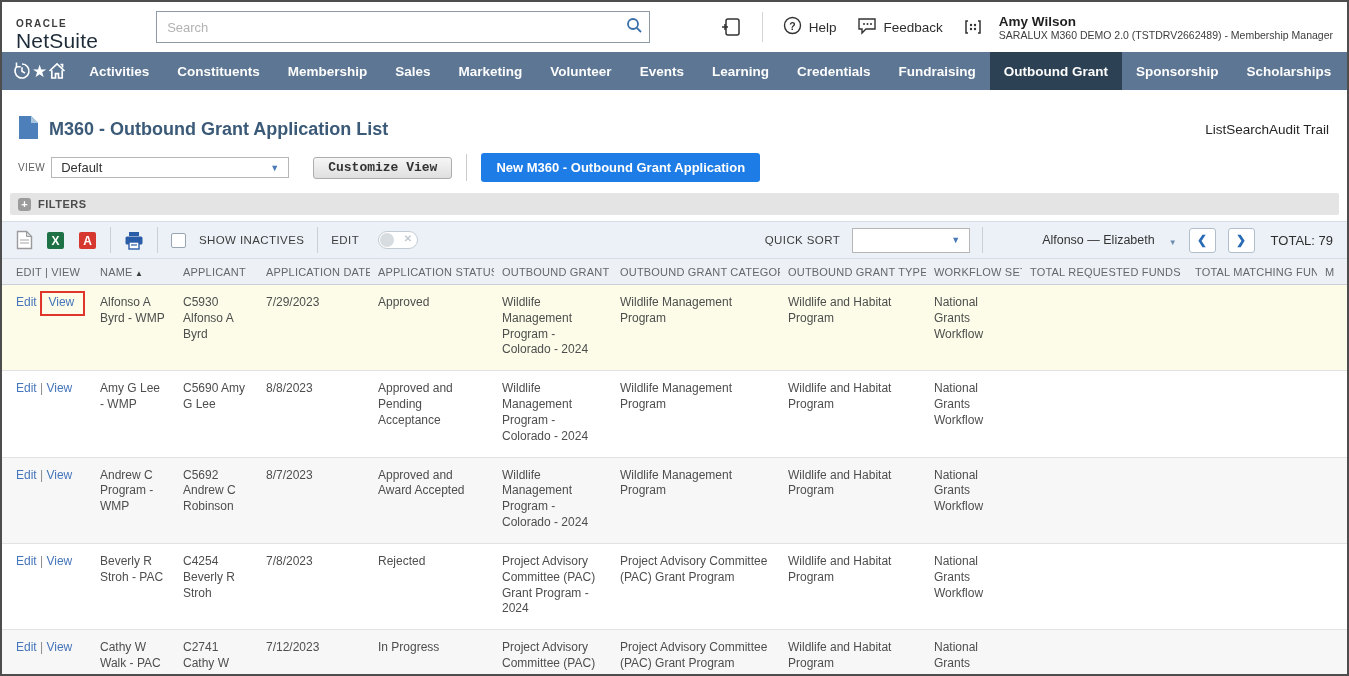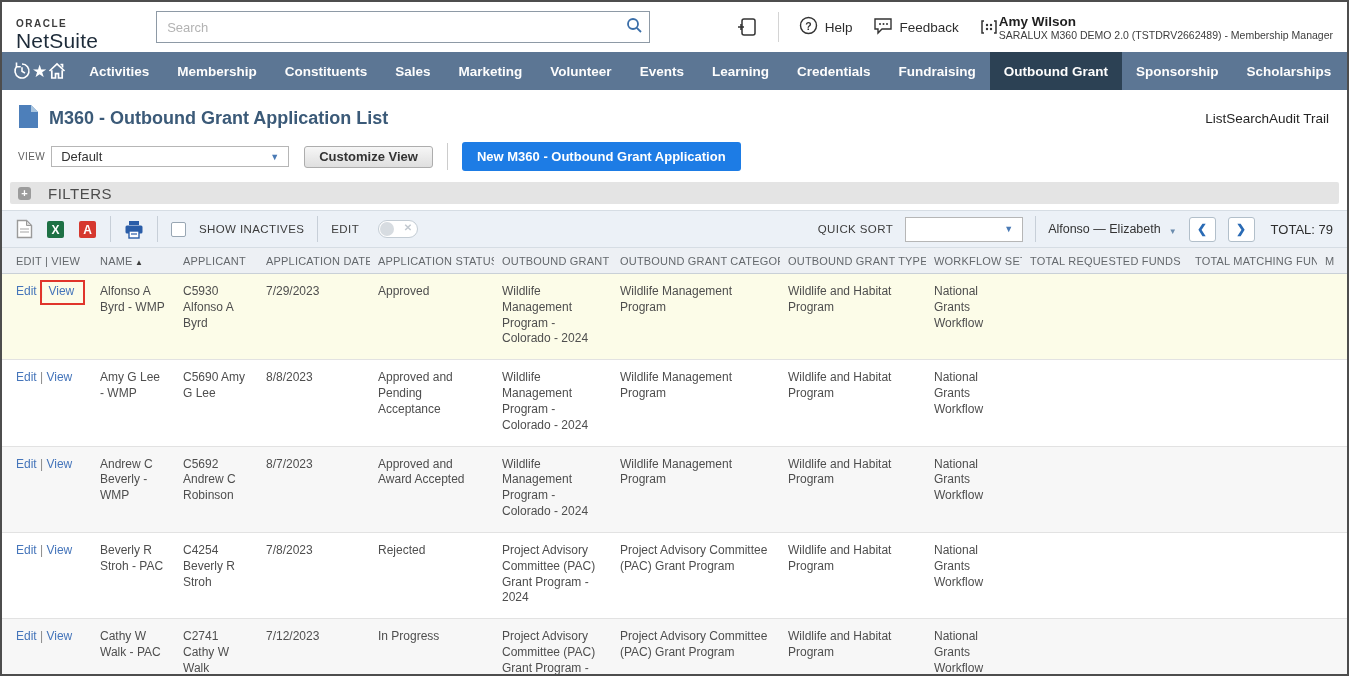--- a/index.html
+++ b/index.html
@@ -21,61 +21,61 @@
   .logo{line-height:1; margin-top:16px;}
   .logo-oracle{font-size:10px; font-weight:bold; letter-spacing:1.5px; color:#3c3c3c;}
   .logo-netsuite{font-size:21px; color:#1d2b39; letter-spacing:.2px; margin-top:1px;}
   .searchbox{margin-left:58px; width:494px; height:32px; border:1px solid #8e9aa6; display:flex; align-items:center; background:#fff;}
   .searchbox input{flex:1; border:none; outline:none; font-size:13px; padding:0 10px; color:#333; font-family:inherit;}
   .searchbox input::placeholder{color:#b3b3b3;}
   .search-glyph{width:30px; text-align:center; cursor:pointer;}
   .top-right{margin-left:auto; display:flex; align-items:center; gap:20px;}
   .vdiv{width:1px; height:30px; background:#d4d4d4;}
   .icon-text{display:flex; align-items:center; gap:7px; font-size:13.5px; color:#2e2e2e; cursor:pointer;}
-  .user{display:flex; align-items:flex-start; gap:0; cursor:pointer;}
+  .user{display:flex; align-items:flex-start; gap:16px; cursor:pointer;}
   .user-name{font-size:13.5px; font-weight:bold; color:#1f1f1f;}
   .user-role{font-size:10.5px; color:#3d3d3d; margin-top:0; white-space:nowrap;}
   
   .navbar{height:38px; background:var(--nav-bg); display:flex; align-items:stretch; color:#fff; padding-left:10px;}
   .nav-iconbtn{width:44px; display:flex; align-items:center; justify-content:center; cursor:pointer;}
   .nav-items{display:flex; align-items:stretch; margin-left:8px;}
   .nav-item{padding:16px 14px; display:flex; align-items:center; font-size:13.5px; font-weight:bold; color:#fdfdfd; cursor:pointer; white-space:nowrap;}
   .nav-item.active{background:var(--nav-active-bg);}
   .nav-more{margin-left:auto; padding:0 20px; display:flex; align-items:center; font-size:15px; font-weight:bold; letter-spacing:1px; color:#e4ebf2; cursor:pointer;}
   .star-glyph{font-size:17px; color:#fff;}
   
-  .title-row{display:flex; align-items:center; padding:14px 16px 5px 16px;}
+  .title-row{display:flex; align-items:center; padding:25px 16px 5px 16px;}
   .title-row h1{font-size:18px; font-weight:bold; color:var(--title-color); margin-left:10px;}
   .title-links{margin-left:auto; display:flex; padding-right:2px;}
   .title-links span{font-size:13.5px; color:#262626; cursor:pointer;}
   
   .view-row{display:flex; align-items:center; padding:4px 16px 9px 16px;}
   .view-label{font-size:10px; color:#5f5f5f; letter-spacing:.4px; margin-right:6px;}
   .select{border:1px solid #b6b6b6; background:#fff; height:21px; display:flex; align-items:center; justify-content:space-between; padding:0 9px; font-size:13px; color:#333; cursor:pointer;}
   .view-select{width:238px;}
   .dd-arrow{color:#4a7ab5; font-size:9px; margin-left:8px;}
-  .btn-gray{margin-left:15px; height:22px; padding:0 14px; background:linear-gradient(#f6f6f6,#dfdfdf); border:1px solid #adadad; border-radius:3px; font-size:13px; font-weight:bold; color:#333; cursor:pointer; font-family:Liberation Sans, sans-serif;}
+  .btn-gray{margin-left:24px; height:22px; padding:0 14px; background:linear-gradient(#f6f6f6,#dfdfdf); border:1px solid #adadad; border-radius:3px; font-size:13px; font-weight:bold; color:#333; cursor:pointer; font-family:Liberation Mono, monospace;}
   .view-divider{width:1px; height:27px; background:#ccc; margin:0 14px;}
   .btn-blue{height:29px; padding:0 15px; background:var(--accent-blue); border:none; border-radius:3px; font-size:13px; font-weight:bold; color:#fff; cursor:pointer; font-family:inherit;}
   
   .filters-bar{margin:2px 8px 0 8px; height:22px; background:var(--filters-bg); display:flex; align-items:center; padding:0 8px; border-radius:2px; cursor:pointer;}
   .plus-box{width:13px; height:13px; background:#9b9b9b; color:#fff; border-radius:3px; font-size:11px; line-height:13px; text-align:center; margin-right:7px; font-weight:bold;}
-  .filters-text{font-size:15px; font-weight:normal; color:#4c4c4c; letter-spacing:.5px;margin-left:10px;}
+  .filters-text{font-size:11px; font-weight:bold; color:#4c4c4c; letter-spacing:.5px;}
   
   .toolbar{margin-top:6px; height:38px; background:var(--toolbar-bg); border-top:1px solid #d6dde4; border-bottom:1px solid #d6dde4; display:flex; align-items:center; padding:0 14px; gap:13px;}
   .tb-divider{width:1px; height:26px; background:#c7cfd8;}
   .tb-icon{cursor:pointer; display:flex; align-items:center;}
   .checkbox{width:15px; height:15px; border:1px solid #98a6b3; background:#fff; border-radius:2px; cursor:pointer;}
   .tb-label{font-size:11.5px; color:#3c3c3c; letter-spacing:.4px;}
   .toggle{width:40px; height:18px; border:1px solid #c3ccd4; border-radius:10px; background:#fff; position:relative; cursor:pointer; margin-left:6px;}
   .toggle .knob{position:absolute; left:1px; top:1px; width:14px; height:14px; border-radius:50%; background:#d7dce1;}
   .toggle .off-x{position:absolute; right:5px; top:1px; font-size:10px; font-weight:bold; color:#c2c9d0;}
   .toolbar-right{margin-left:auto; display:flex; align-items:center; gap:12px;}
   .quick-sort-select{width:118px; height:25px;}
-  .range{display:flex; align-items:flex-end; font-size:12.5px; color:#333; cursor:pointer;}
+  .range{display:flex; align-items:flex-end; gap:6px; font-size:12.5px; color:#333; cursor:pointer;margin-left:47px;}
   .range .dd-arrow{font-size:8px; color:#6b8cae;}
   .pager-btn{width:27px; height:25px; background:#fff; border:1px solid #b2bfca; border-radius:3px; color:#2a6bb5; font-size:12px; font-weight:bold; cursor:pointer; font-family:inherit; padding:0;}
   .total{font-size:13px; color:#2e2e2e; margin-left:4px;}
   
   table{width:1349px; border-collapse:collapse; table-layout:fixed;}
   thead th{background:var(--table-header-bg); border-bottom:1px solid #c9d0d7; font-size:11px; font-weight:normal; color:#64686c; text-align:left; padding:7px 6px 6px 8px; white-space:nowrap; overflow:hidden; letter-spacing:.2px; cursor:pointer;}
   thead th:first-child{padding-left:14px;}
   .sort-arrow{font-size:8px; color:#3c3c3c;}
   tbody td{vertical-align:top; font-size:12px; line-height:1.32; color:#4e4e4e; padding:10px 10px 12px 8px; border-bottom:1px solid #e2e2e2; overflow:hidden;}
   tbody td:first-child{padding-left:14px; white-space:nowrap;}
@@ -163,22 +163,22 @@
     </span>
   <span class="nav-iconbtn">
     <svg width="20" height="20" viewBox="0 0 20 20">
         <path d="M2.5 10 10 3l7.5 7" fill="none" stroke="#fff" stroke-width="1.7"></path>
         <path d="M4.8 9.2V17h3.7v-4.4h3v4.4h3.7V9.2" fill="none" stroke="#fff" stroke-width="1.7"></path>
         <path d="M13.5 3.5h2v3" fill="none" stroke="#fff" stroke-width="1.7"></path>
       </svg>
   </span>
   <div class="nav-items">
       <div class="nav-item">Activities</div>
+      <div class="nav-item">Constituents</div>
       <div class="nav-item">Membership</div>
-      <div class="nav-item">Constituents</div>
       <div class="nav-item">Sales</div>
       <div class="nav-item">Marketing</div>
       <div class="nav-item">Volunteer</div>
       <div class="nav-item">Events</div>
       <div class="nav-item">Learning</div>
       <div class="nav-item">Credentials</div>
       <div class="nav-item">Fundraising</div>
       <div class="nav-item active">Outbound Grant</div>
       <div class="nav-item">Sponsorship</div>
       <div class="nav-item">Scholarships</div>
@@ -328,21 +328,21 @@
         <td>Wildlife Management Program - Colorado - 2024</td>
         <td>Wildlife Management Program</td>
         <td>Wildlife and Habitat Program</td>
         <td>National Grants Workflow</td>
         <td></td>
         <td></td>
         <td></td>
       </tr>
       <tr class="shaded">
         <td><a class="lnk">Edit</a><span class="sep"> | </span><a class="lnk">View</a></td>
-        <td>Andrew C Beverly - WMP</td>
+        <td>Andrew C Program - WMP</td>
         <td>C5692 Andrew C Robinson</td>
         <td>8/7/2023</td>
         <td>Approved and Award Accepted</td>
         <td>Wildlife Management Program - Colorado - 2024</td>
         <td>Wildlife Management Program</td>
         <td>Wildlife and Habitat Program</td>
         <td>National Grants Workflow</td>
         <td></td>
         <td></td>
         <td></td>

